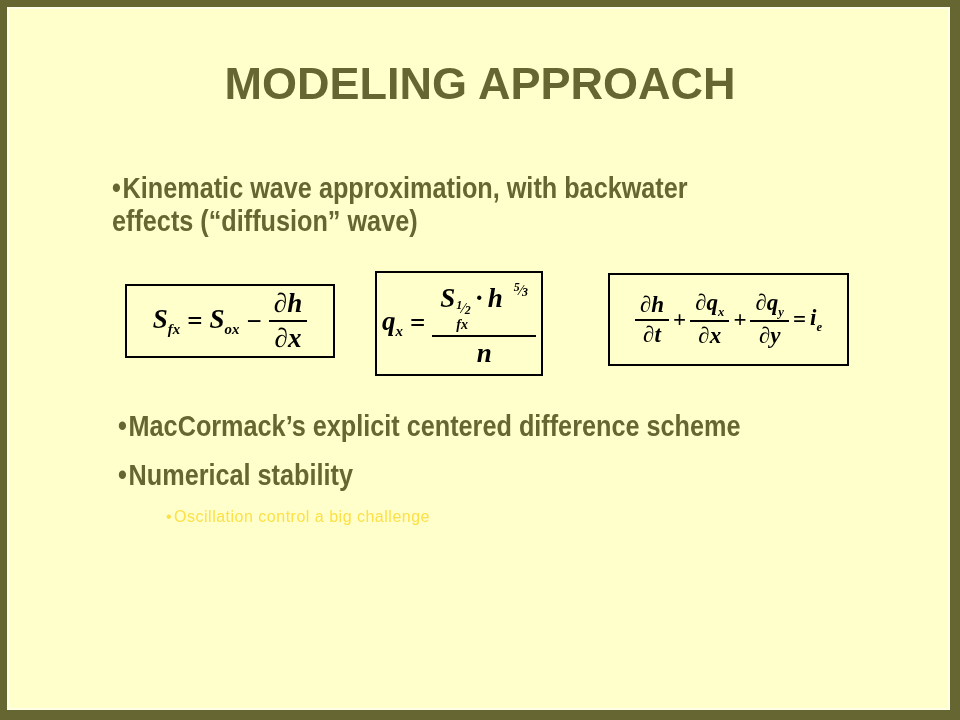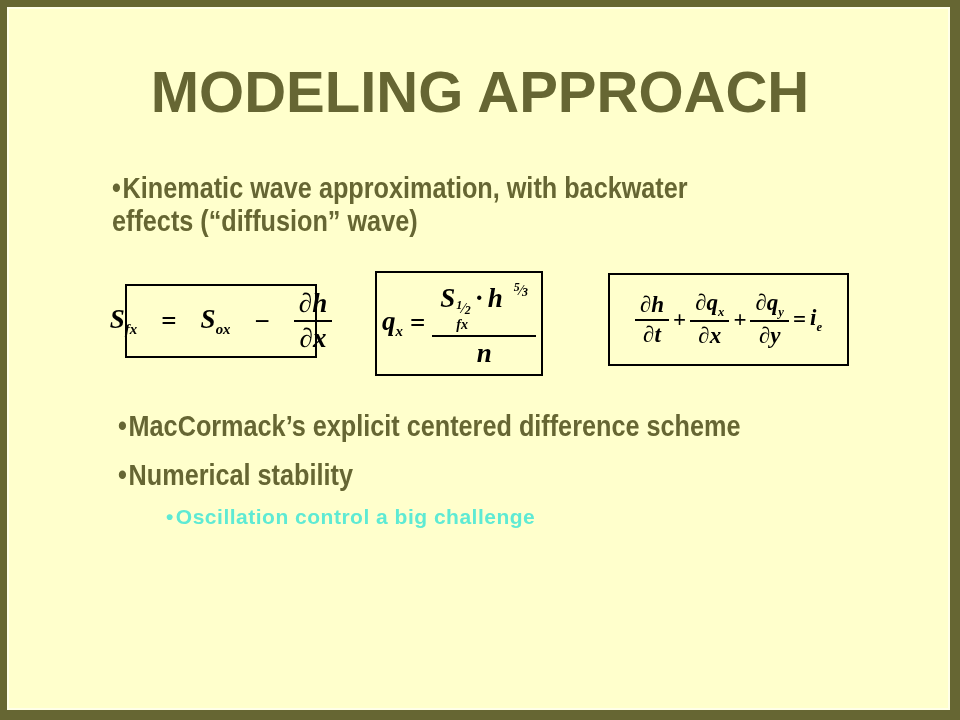--- a/index.html
+++ b/index.html
@@ -9,48 +9,48 @@
     font-family:"Liberation Sans",sans-serif;
   }
   .canvas {
     position:absolute;left:7px;top:7px;right:10px;bottom:10px;
     background:#FFFFCC;border:2px solid #FFFFE8;box-sizing:border-box;
   }
   .content {position:absolute;inset:0;}
 
   .title {
     position:absolute;top:58px;left:0;width:100%;margin:0;
-    text-align:center;font-size:58px;font-weight:bold;color:#666633;
+    text-align:center;font-size:45px;font-weight:bold;color:#666633;
   }
 
   .bullet {
     position:absolute;color:#666633;font-weight:bold;
     font-size:29px;line-height:33px;white-space:nowrap;
     transform:scaleX(0.87);transform-origin:left top;
   }
   .b1 {left:112px;top:172px;}
   .b2 {left:118px;top:410px;}
   .b3 {left:118px;top:459px;}
 
   .subbullet {
-    position:absolute;color:#5eead4;font-weight:bold;
-    font-size:21px;line-height:27px;letter-spacing:0.5px;white-space:nowrap;
+    position:absolute;color:#fde047;font-weight:normal;
+    font-size:16px;line-height:27px;letter-spacing:0.5px;white-space:nowrap;
   }
   .s1 {left:166px;top:503px;}
   .s2 {left:166px;top:543px;}
 
   .marker {margin-right:2px;}
 
   
   .eqbox {
     position:absolute;border:2px solid #000;box-sizing:border-box;
     display:flex;align-items:center;justify-content:center;
     font-family:"Liberation Serif",serif;font-style:italic;font-weight:bold;color:#000;
   }
-  .eq1box {left:125px;top:284px;width:192px;height:74px;font-size:27px;gap:17px;}
+  .eq1box {left:125px;top:284px;width:210px;height:74px;font-size:27px;}
   .eq2box {left:375px;top:271px;width:168px;height:105px;font-size:27px;}
   .eq3box {left:608px;top:273px;width:241px;height:93px;font-size:23px;}
 
   .tok {display:inline-block;white-space:nowrap;}
   .eqbox sub {font-size:55%;}
   .op {font-style:normal;margin:0 7px;}
   .eq3box .op {margin:0 4px;}
 
   .frac {display:inline-flex;flex-direction:column;align-items:center;}
   .frac .num {border-bottom:2px solid #000;padding:0 5px 1px;}

